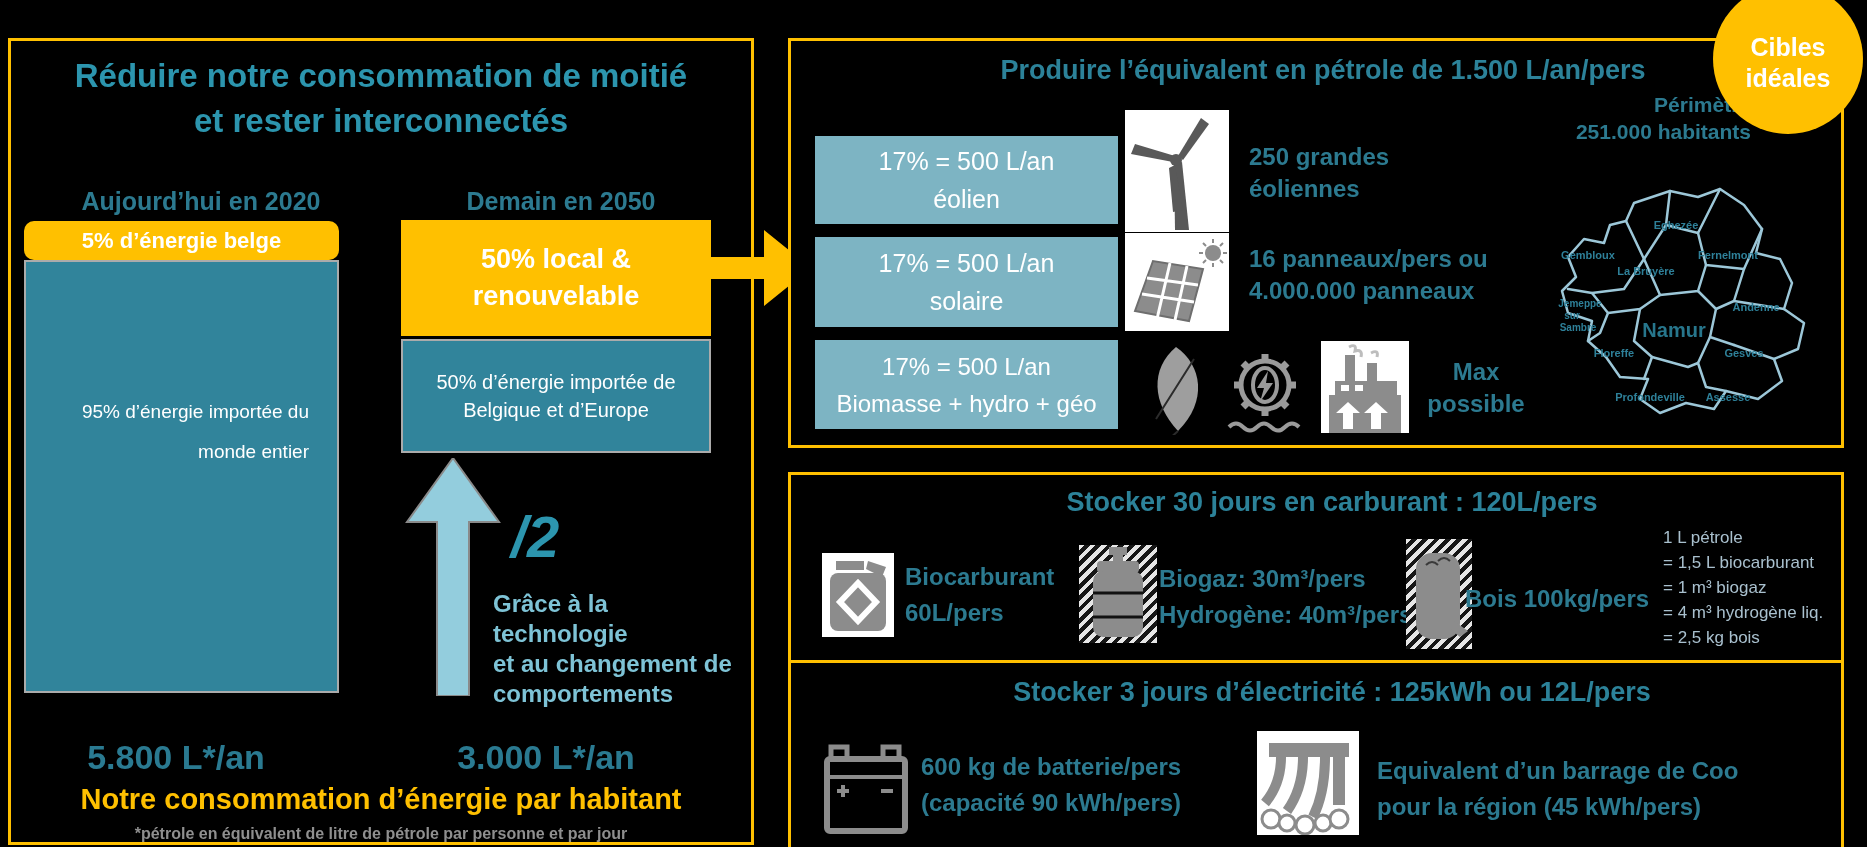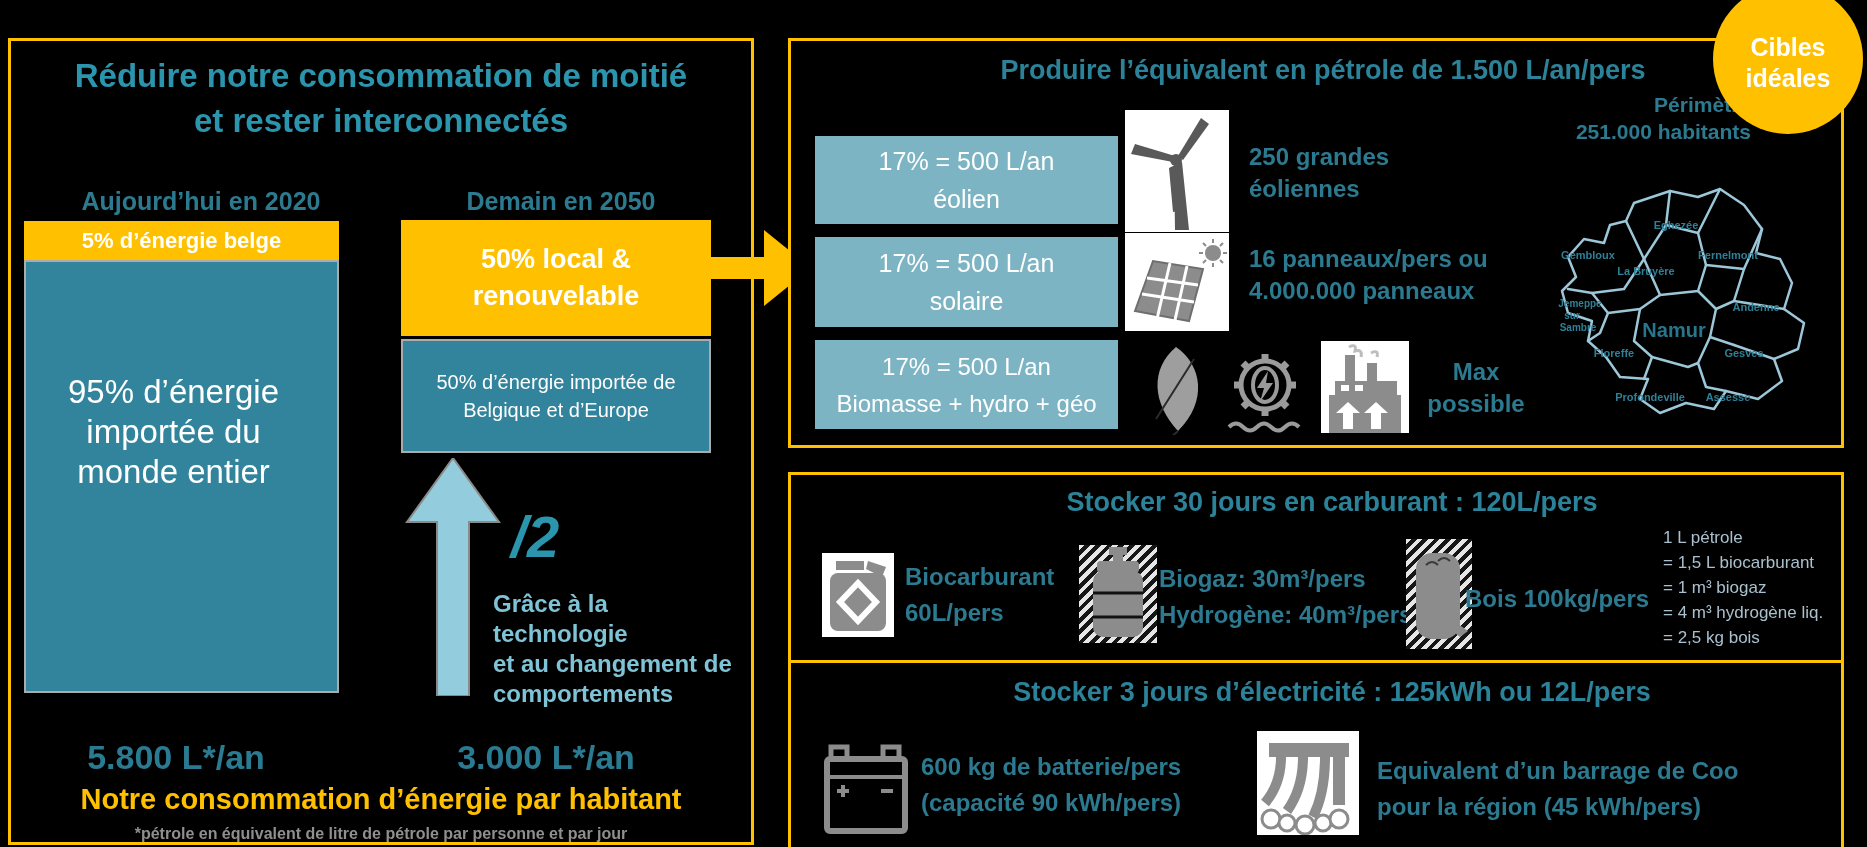--- a/index.html
+++ b/index.html
@@ -9,21 +9,21 @@
   .panel{position:absolute;border:3px solid #FFC000;box-sizing:border-box;background:#000;}
   .teal-bright{color:#2C95AE;}
   .teal-head{color:#2C7A90;}
   .yellow{color:#FFC000;}
   .center{text-align:center;}
   .b{font-weight:bold;}
   .nowrap{white-space:nowrap;}
   .lp-title{left:0;right:0;top:12px;font-size:33px;line-height:45px;}
   .col-header{font-size:25px;top:146px;}
   .bar-top{background:#FFC000;height:39px;display:flex;align-items:center;justify-content:center;
-           font-size:22px;font-weight:bold;color:#fff;}
+           font-size:22px;font-weight:bold;color:#fff;border-radius:10px;}
   .teal-box{background:#31849B;border:2px solid #ABABAB;box-sizing:border-box;
             display:flex;flex-direction:column;align-items:center;justify-content:center;color:#fff;}
   .gold-box{background:#FFC000;display:flex;flex-direction:column;align-items:center;justify-content:center;
             color:#fff;font-weight:bold;}
   .light-box{background:#7DB4C3;display:flex;flex-direction:column;align-items:center;justify-content:center;
              color:#fff;font-size:25px;line-height:38px;}
   .note{font-size:24px;font-weight:bold;color:#2C7A90;line-height:32px;}
   .icon-white{background:#fff;display:flex;align-items:center;justify-content:center;}
   .hatch{background:repeating-linear-gradient(135deg,#e6e6e6 0 4px,#161616 4px 8px);
          display:flex;align-items:center;justify-content:center;}
@@ -47,21 +47,21 @@
     <div class="abs lp-title b teal-bright center">
       <div>Réduire notre consommation de moitié</div>
       <div>et rester interconnectés</div>
     </div>
 
     <div class="abs col-header b teal-head center nowrap" style="left:20px;width:340px;">Aujourd’hui en 2020</div>
     <div class="abs col-header b teal-head center nowrap" style="left:390px;width:320px;">Demain en 2050</div>
 
     <div class="abs" style="left:13px;top:180px;width:315px;">
       <div class="bar-top">5% d’énergie belge</div>
-      <div class="teal-box" style="height:433px;font-size:33px;line-height:40px;padding:0 28px 90px 12px;text-align:center;">95% d’énergie importée du monde entier</div>
+      <div class="teal-box" style="height:433px;font-size:19px;line-height:40px;padding:0 28px 90px 12px;text-align:right;">95% d’énergie importée du monde entier</div>
     </div>
 
     <div class="abs gold-box" style="left:390px;top:179px;width:310px;height:116px;font-size:27px;line-height:37px;">
       <div>50% local &amp;</div>
       <div>renouvelable</div>
     </div>
     <div class="abs teal-box" style="left:390px;top:298px;width:310px;height:114px;font-size:20px;line-height:28px;">
       <div>50% d’énergie importée de</div>
       <div>Belgique et d’Europe</div>
     </div>

